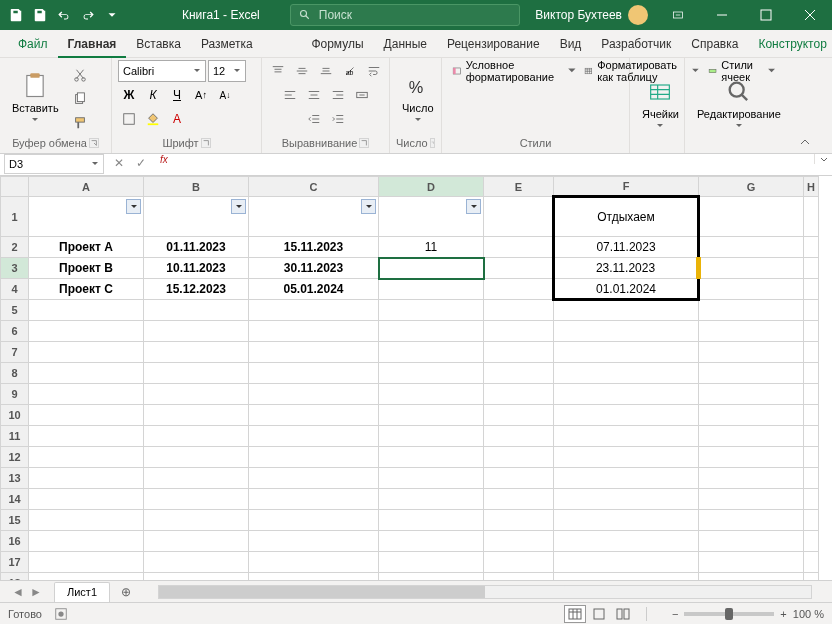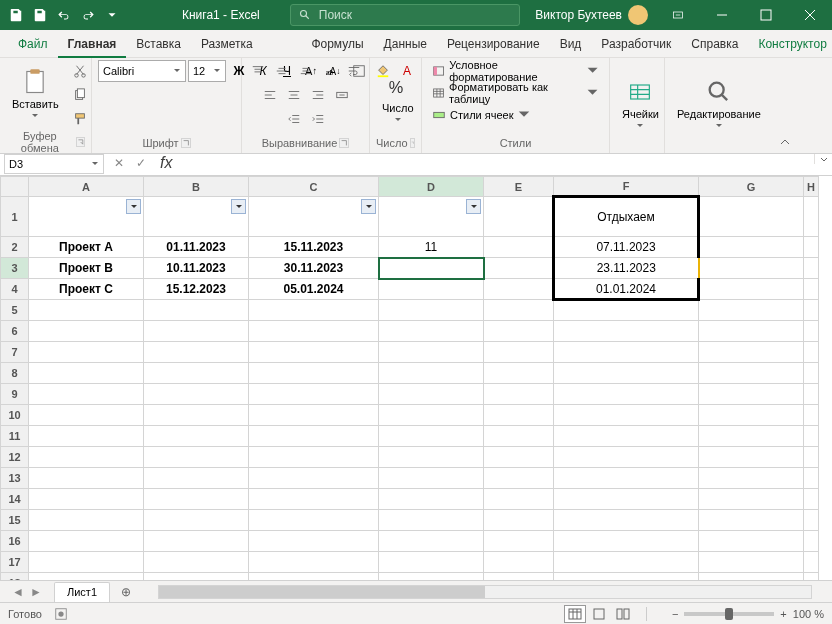--- a/index.html
+++ b/index.html
@@ -35,21 +35,21 @@
 .font-row{display:flex;gap:2px;align-items:center}
 .font-name{width:88px;height:22px;border:1px solid #ababab;background:#fff;font-size:11px;padding:0 4px;display:flex;align-items:center;justify-content:space-between}
 .font-size{width:38px;height:22px;border:1px solid #ababab;background:#fff;font-size:11px;padding:0 4px;display:flex;align-items:center;justify-content:space-between}
 .styles-item{height:22px;display:flex;align-items:center;gap:4px;padding:0 4px;cursor:pointer;border-radius:2px;font-size:11px}
 .styles-item svg{width:14px;height:14px}
 .dropdown-caret{width:8px;height:8px}
 .namebox-row{height:22px;border-bottom:1px solid #d1d1d1;display:flex;align-items:flex-start;background:#fff}
 .namebox{width:100px;height:20px;border:1px solid #d1d1d1;margin-left:4px;padding:0 4px;font-size:11px;display:flex;align-items:center;justify-content:space-between}
 .fx-btns{display:flex;gap:4px;padding:0 6px}
 .fx-btn{width:18px;height:18px;display:flex;align-items:center;justify-content:center;color:#888}
-.fx-label{width:20px;font-style:italic;color:#404040;padding-left:4px;font-size:16px}
+.fx-label{width:20px;font-style:italic;color:#b91c1c;padding-left:4px;font-size:10px}
 .formula-bar{flex:1;height:20px;border:none;font-size:11px;padding:0 4px}
 .fb-expand{width:18px;display:flex;align-items:center;justify-content:center;border-left:1px solid #e1dfdd}
 .grid-area{flex:1;display:flex;overflow:hidden;background:#fff;position:relative}
 .grid-scroll{flex:1;overflow:auto}
 table.sheet{border-collapse:collapse;table-layout:fixed}
 .colhdr,.rowhdr{background:#f0f0f0;border:1px solid #d4d4d4;font-size:11px;color:#555;text-align:center}
 .colhdr{height:20px}
 .colhdr.active{background:#d2e8d8}
 .rowhdr{width:28px}
 .rowhdr.active{background:#d2e8d8}
@@ -154,21 +154,21 @@
   <div class="rtab">Формулы</div>
   <div class="rtab">Данные</div>
   <div class="rtab">Рецензирование</div>
   <div class="rtab">Вид</div>
   <div class="rtab">Разработчик</div>
   <div class="rtab">Справка</div>
   <div class="rtab constructor">Конструктор та</div>
 </div>
 
 <div class="ribbon">
-  <div class="rgroup" style="width:92px">
+  <div class="rgroup" style="width:112px">
     <div class="rgroup-body">
       <div class="rbig">
         <div class="rbig-icon">
             <svg viewBox="0 0 24 24">
               <rect x="5" y="3" width="14" height="18" fill="#fff" stroke="#888"></rect>
               <rect x="8" y="1" width="8" height="4" fill="#ca9c64" rx="1"></rect>
             </svg>
           </div>
         <div class="rbig-label"><span>Вставить</span><br><svg class="dropdown-caret" viewBox="0 0 8 8">
               <path d="M1 2l3 3 3-3z" fill="#666"></path>
@@ -198,21 +198,21 @@
     </div>
     <div class="rgroup-label">
         <span>Буфер обмена</span>
         <svg class="corner" viewBox="0 0 10 10">
           <path d="M2 2h6v6M5 5l3 3" stroke="#888" fill="none"></path>
         </svg>
       </div>
   </div>
 
   <div class="rgroup" style="width:150px">
-    <div class="rgroup-body" style="flex-direction:row;align-items:flex-start;gap:2px">
+    <div class="rgroup-body" style="flex-direction:column;align-items:flex-start;gap:2px">
       <div class="font-row">
         <div class="font-name">
             <span>Calibri</span>
             <svg class="dropdown-caret" viewBox="0 0 8 8">
               <path d="M1 2l3 3 3-3z" fill="#666"></path>
             </svg>
           </div>
         <div class="font-size">
             <span>12</span>
             <svg class="dropdown-caret" viewBox="0 0 8 8">
@@ -348,21 +348,21 @@
     </div>
     <div class="rgroup-label">
         <span>Число</span>
         <svg class="corner" viewBox="0 0 10 10">
           <path d="M2 2h6v6" stroke="#888" fill="none"></path>
         </svg>
       </div>
   </div>
 
   <div class="rgroup" style="width:188px">
-    <div class="rgroup-body" style="flex-direction:column;align-items:flex-start;gap:0">
+    <div class="rgroup-body" style="flex-direction:row;align-items:flex-start;gap:0">
       <div class="styles-item">
           <svg viewBox="0 0 16 16">
             <rect x="2" y="3" width="12" height="10" fill="none" stroke="#666"></rect>
             <rect x="2" y="3" width="4" height="10" fill="#e8a"></rect>
           </svg>
           <span>Условное форматирование</span>
           <svg class="dropdown-caret" viewBox="0 0 8 8">
             <path d="M1 2l3 3 3-3z" fill="#666"></path>
           </svg>
         </div>
@@ -515,21 +515,21 @@
             <td class="cell"></td>
             <td class="cell"></td>
           </tr>
           <tr>
             <th class="rowhdr active">3</th>
             <td class="cell tbl-cell tbl-row-odd">Проект B</td>
             <td class="cell tbl-cell tbl-row-odd">10.11.2023</td>
             <td class="cell tbl-cell tbl-row-odd">30.11.2023</td>
             <td class="cell selected" style="border:1px solid #d4d4d4"></td>
             <td class="cell"></td>
-            <td class="cell" style="border-left:3px solid #000;border-right:2px solid #eab308">23.11.2023</td>
+            <td class="cell" style="border-left:3px solid #000;border-right:5px solid #eab308">23.11.2023</td>
             <td class="cell"></td>
             <td class="cell"></td>
           </tr>
           <tr>
             <th class="rowhdr">4</th>
             <td class="cell tbl-cell tbl-row-even">Проект C</td>
             <td class="cell tbl-cell tbl-row-even">15.12.2023</td>
             <td class="cell tbl-cell tbl-row-even">05.01.2024</td>
             <td class="cell" style="border:1px solid #d4d4d4"></td>
             <td class="cell"></td>

